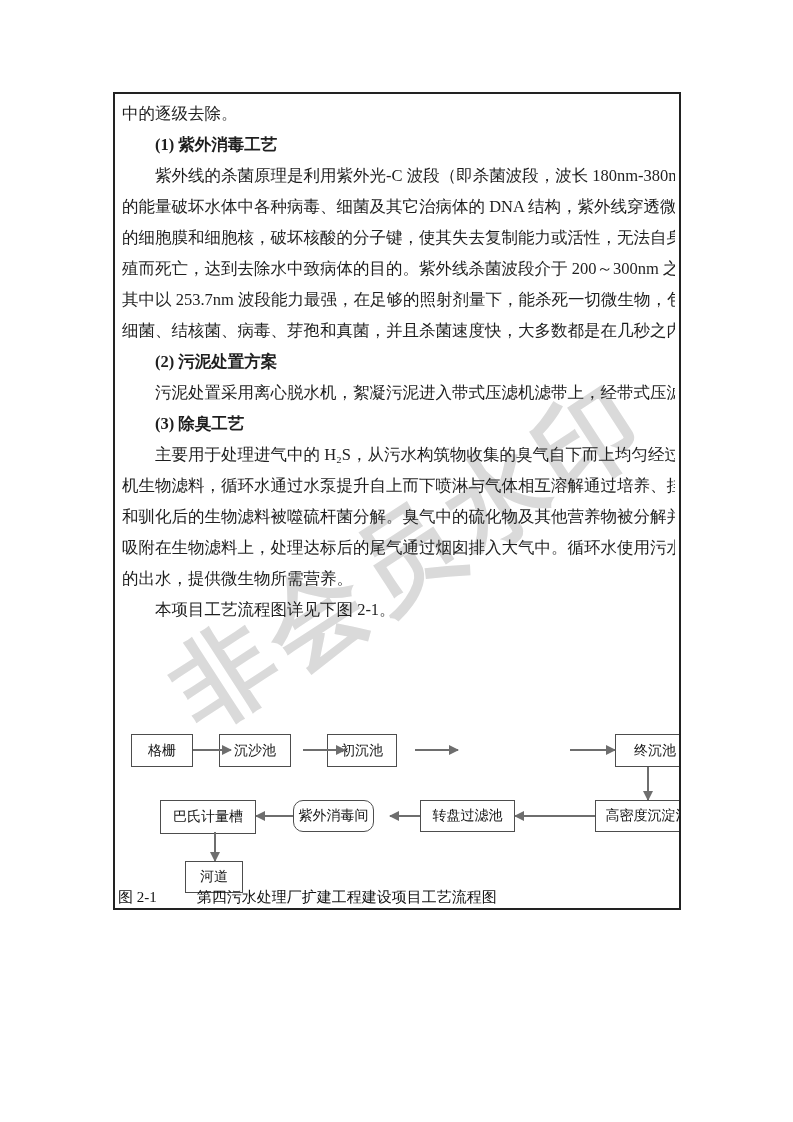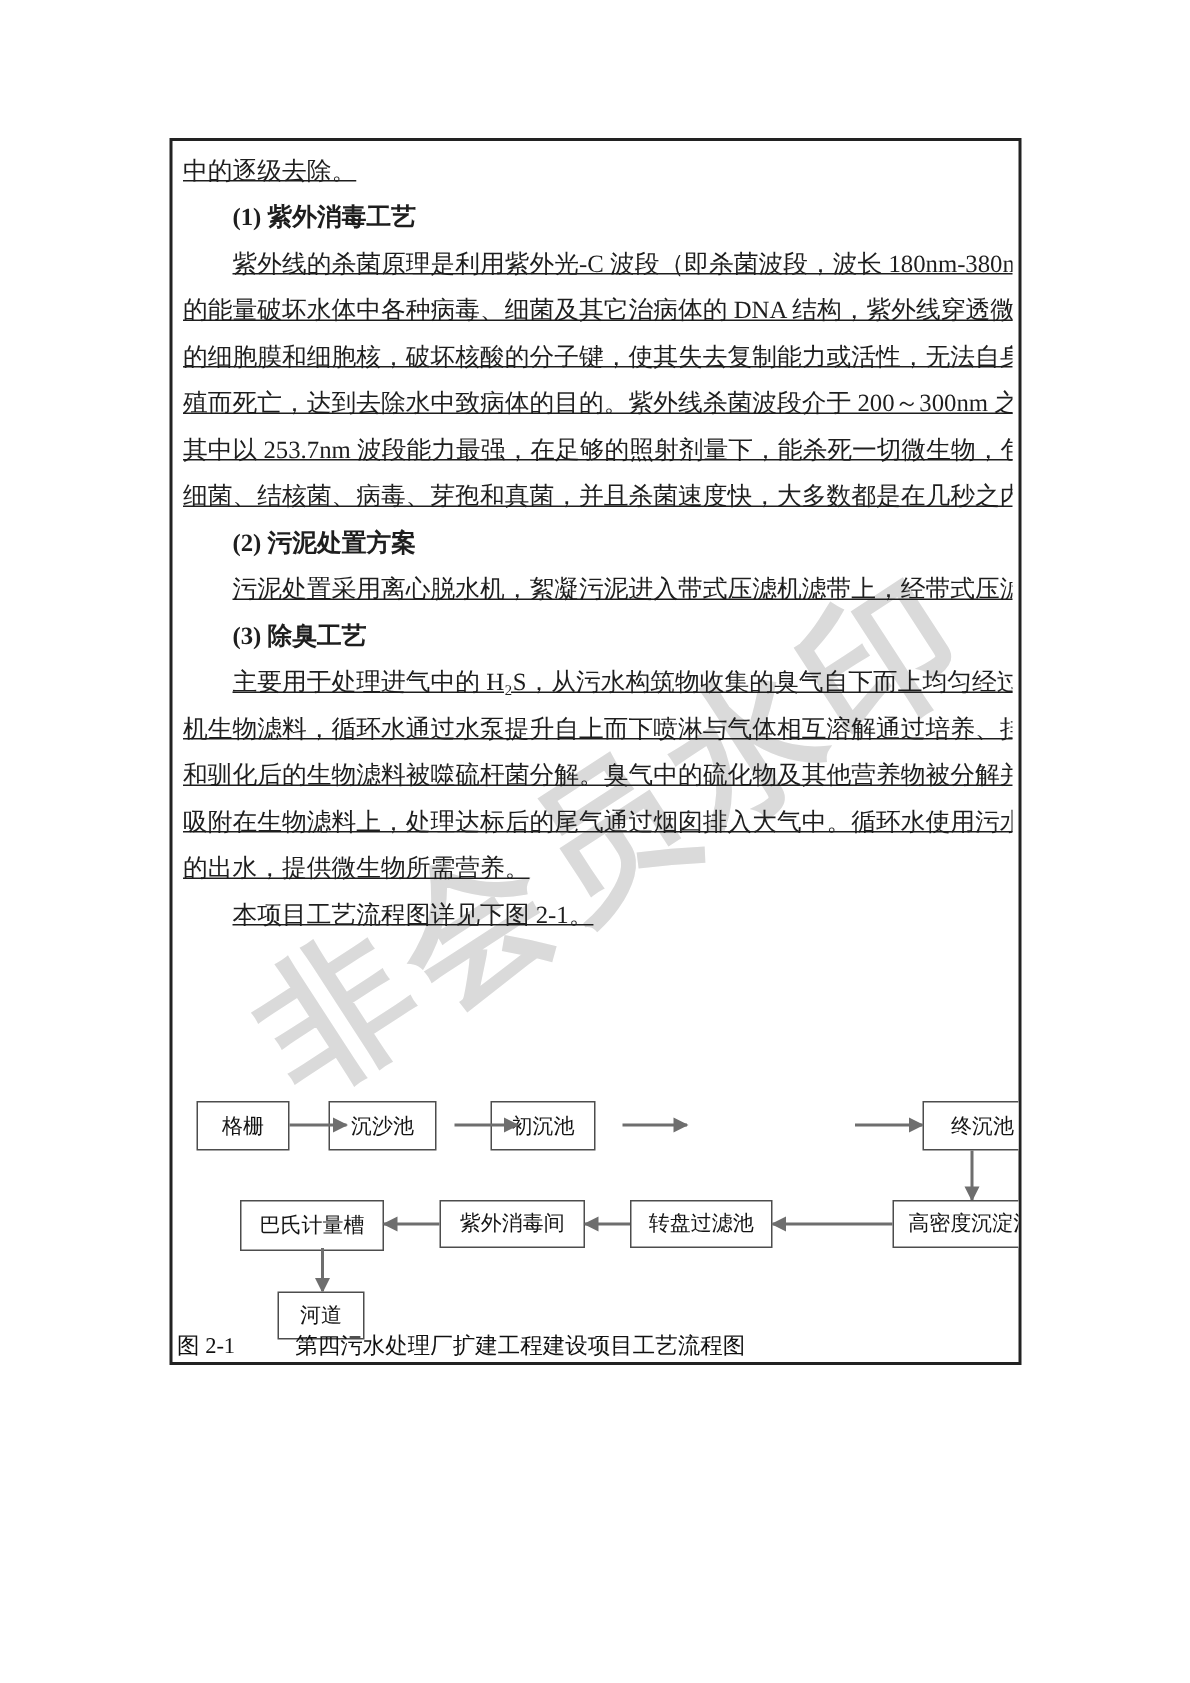--- a/index.html
+++ b/index.html
@@ -13,21 +13,21 @@
   .cell{position:absolute;left:113px;top:92px;width:568px;height:818px;
     border:2px solid var(--table-border);background:#fff;overflow:hidden;}
   
   .watermark{position:absolute;left:-15px;top:395px;width:620px;z-index:0;
     text-align:center;font-size:100px;font-weight:bold;letter-spacing:8px;
     color:var(--watermark);transform:rotate(-33deg);white-space:nowrap;
     user-select:none;}
   
   .textblock{position:relative;z-index:1;padding:4px 4px 0 7px;
     font-size:16.5px;line-height:31px;color:var(--text);}
-  .tline{text-align:justify;text-align-last:justify;white-space:nowrap;overflow:hidden;text-decoration:underline;}
+  .tline{text-align:justify;text-align-last:justify;white-space:nowrap;overflow:hidden;}
   .tline.last{text-align-last:left;}
   .para .tline:first-child{text-indent:2em;}
   .para.noindent .tline:first-child{text-indent:0;}
   .hline{font-weight:bold;text-indent:2em;height:31px;white-space:nowrap;overflow:hidden;}
   
   .flow{position:absolute;left:0;top:0;right:0;bottom:0;z-index:2;}
   .fbox{position:absolute;border:1px solid var(--box-border);background:#fff;
     font-size:14px;color:#141414;text-align:center;white-space:nowrap;
     display:flex;align-items:center;justify-content:center;}
   .harrow{position:absolute;height:2px;background:var(--arrow);}
@@ -93,21 +93,21 @@
       <div class="fbox" style="left:500px;top:640px;width:80px;height:33px;">终沉池</div>
 
       <div class="harrow r" style="left:78px;top:655px;width:38px;"></div>
       <div class="harrow r" style="left:188px;top:655px;width:42px;"></div>
       <div class="harrow r" style="left:300px;top:655px;width:43px;"></div>
       <div class="harrow r" style="left:455px;top:655px;width:45px;"></div>
 
       <div class="varrow" style="left:532px;top:673px;height:33px;"></div>
 
       <div class="fbox" style="left:45px;top:706px;width:96px;height:34px;">巴氏计量槽</div>
-      <div class="fbox" style="left:178px;top:706px;width:97px;height:32px;">紫外消毒间</div>
+      <div class="fbox" style="left:178px;top:706px;width:81px;height:32px;border-radius:10px;">紫外消毒间</div>
       <div class="fbox" style="left:305px;top:706px;width:95px;height:32px;">转盘过滤池</div>
       <div class="fbox" style="left:480px;top:706px;width:105px;height:32px;">高密度沉淀池</div>
 
       <div class="harrow l" style="left:400px;top:721px;width:80px;"></div>
       <div class="harrow l" style="left:275px;top:721px;width:30px;"></div>
       <div class="harrow l" style="left:141px;top:721px;width:37px;"></div>
 
       <div class="varrow" style="left:99px;top:738px;height:29px;"></div>
       <div class="fbox" style="left:70px;top:767px;width:58px;height:32px;">河道</div>
     </div>

